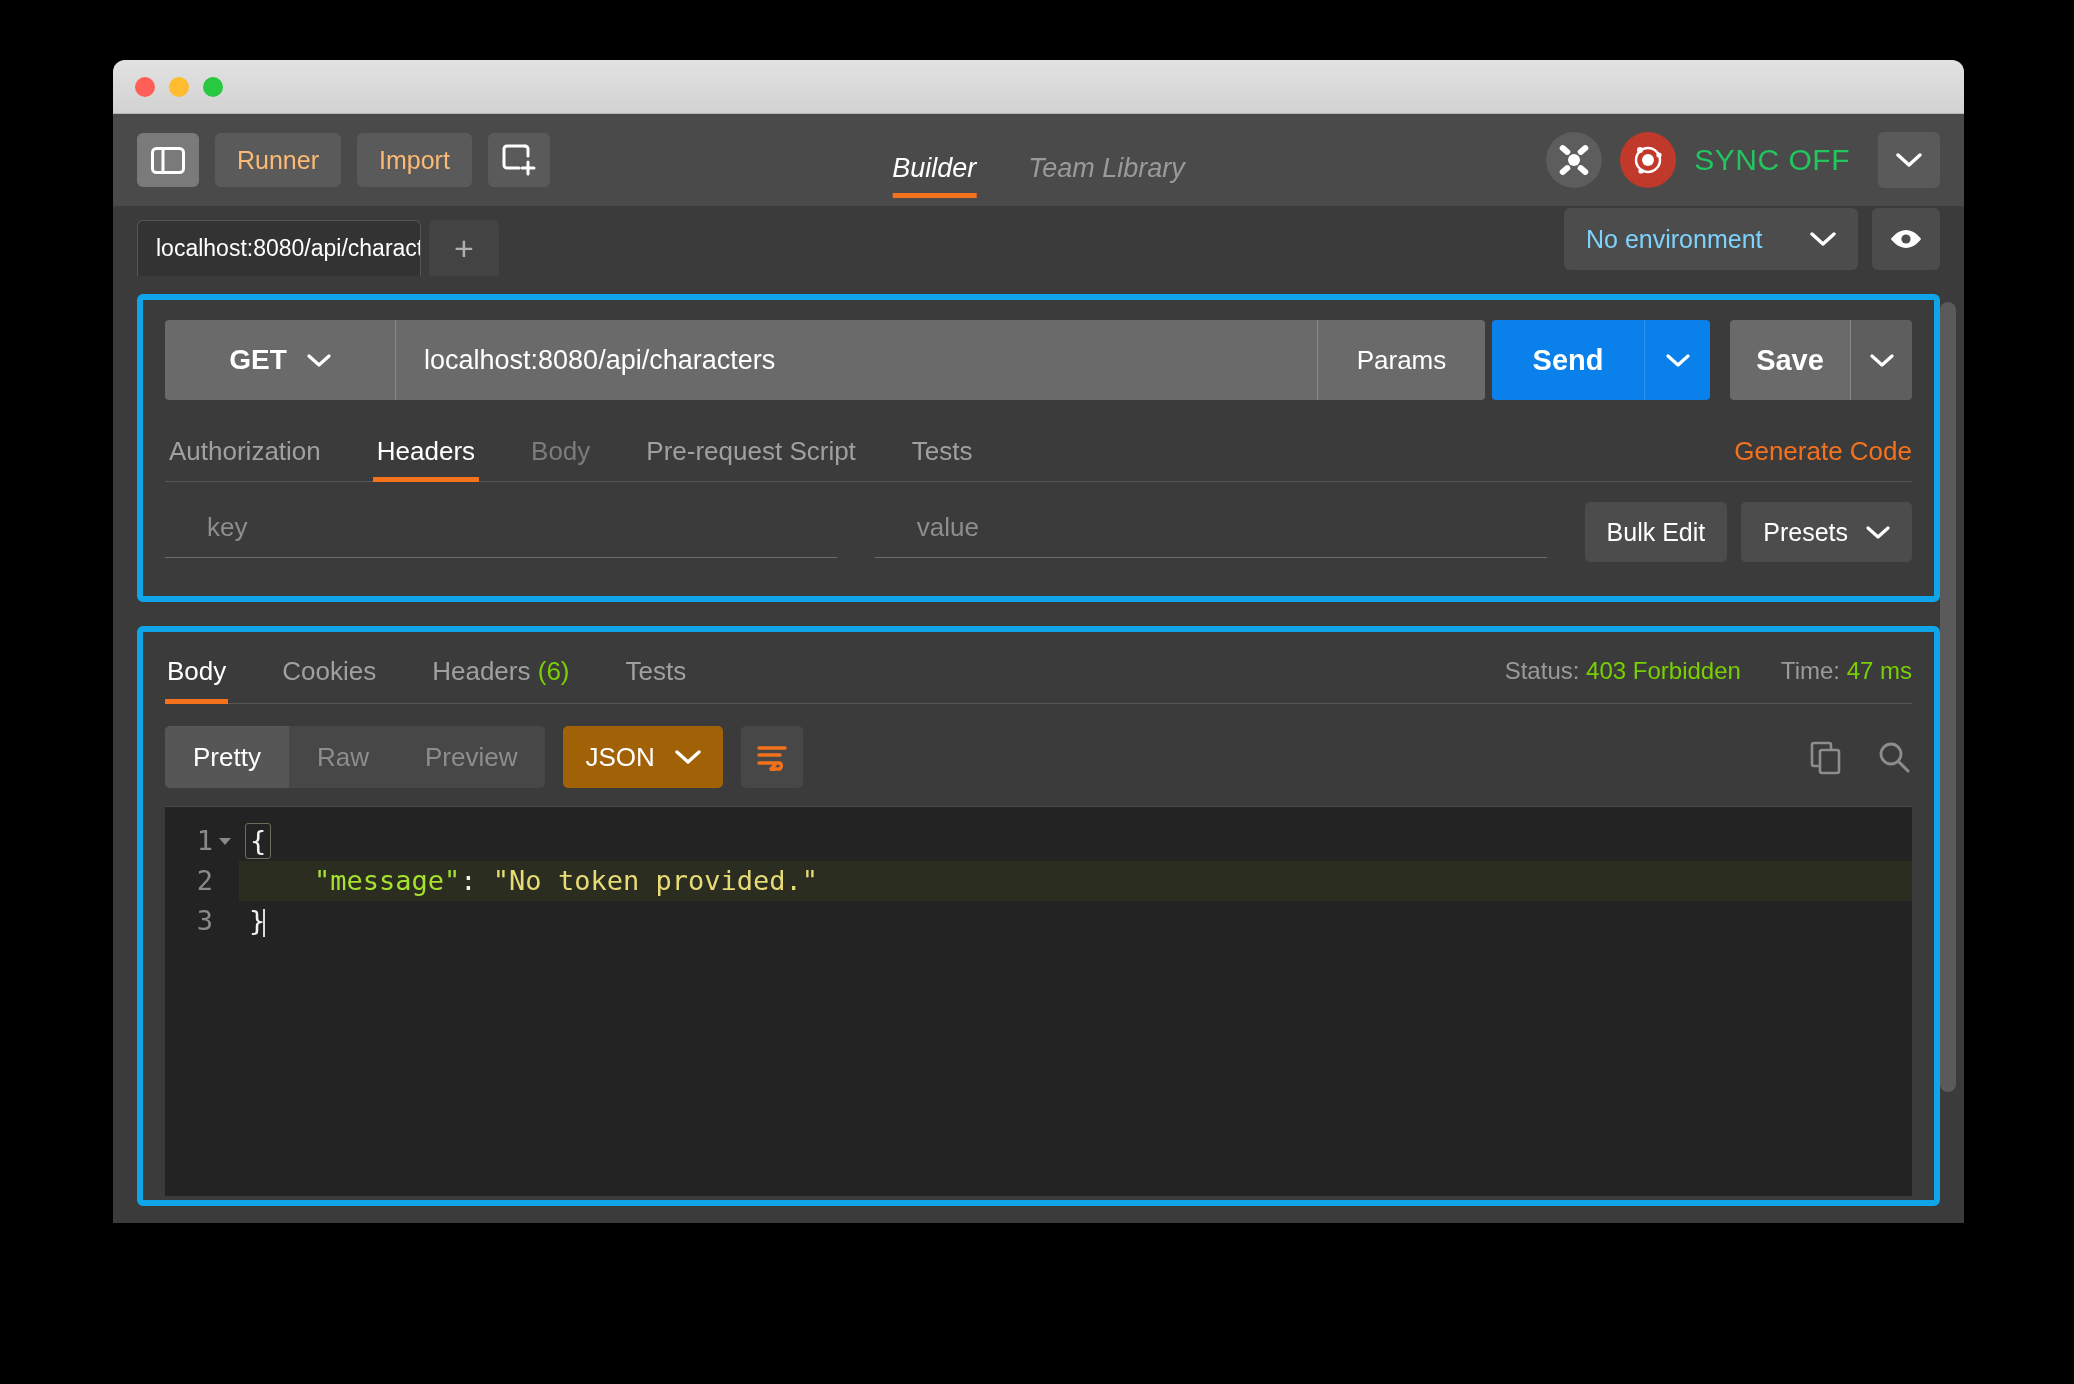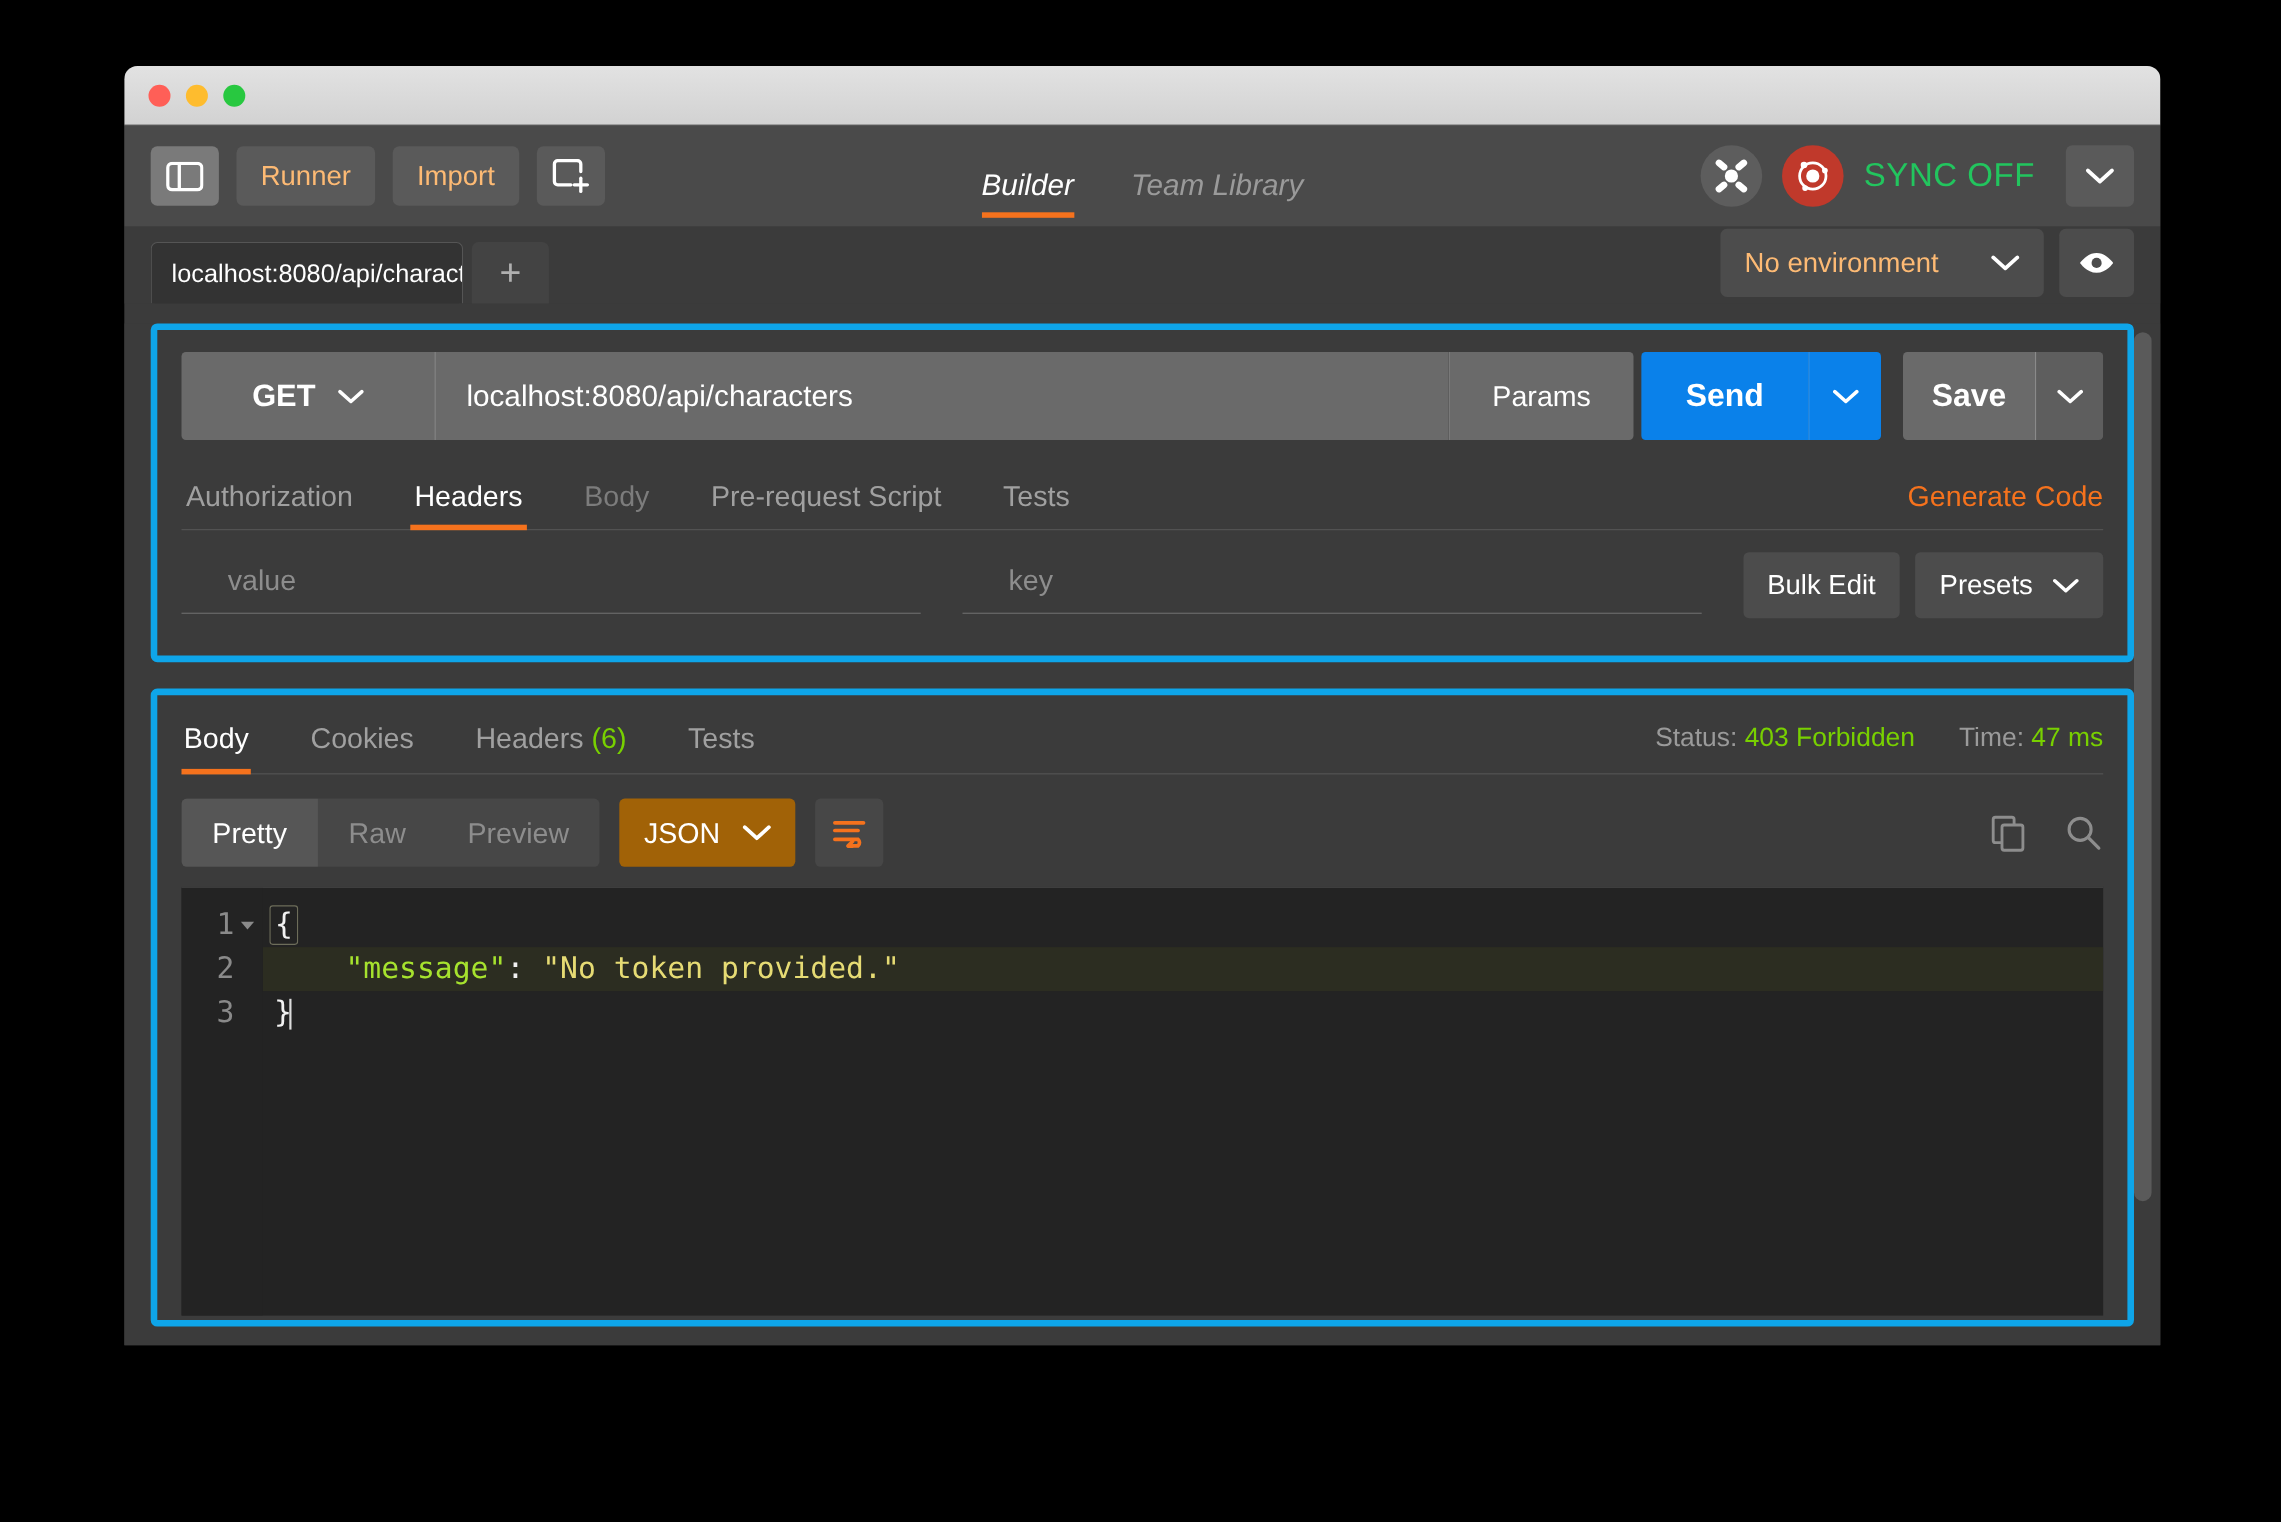--- a/index.html
+++ b/index.html
@@ -182,21 +182,21 @@
   }
   .env-select {
     height: 62px;
     width: 294px;
     background: #4c4c4c;
     border-radius: 6px;
     display: flex;
     align-items: center;
     justify-content: space-between;
     padding: 0 22px;
-    color: #fdba74;
+    color: #7dd3fc;
     font-size: 25px;
     cursor: pointer;
     user-select: none;
   }
   .eye-btn {
     width: 68px; height: 62px;
     background: #4c4c4c;
     border-radius: 6px;
     display: flex; align-items: center; justify-content: center;
     cursor: pointer;
@@ -724,24 +724,24 @@
           <div class="stab">
             <span>Tests</span>
           </div>
           <div class="gen-code">
             <span>Generate Code</span>
           </div>
         </div>
 
         <div class="kv-row">
           <div class="kv-field">
+            <span>key</span>
+          </div>
+          <div class="kv-field">
             <span>value</span>
-          </div>
-          <div class="kv-field">
-            <span>key</span>
           </div>
           <div class="kv-btns">
             <div class="plain-btn">
               <span>Bulk Edit</span>
             </div>
             <div class="plain-btn">
               <span>Presets</span>
               <span>
                 <svg width="24" height="15" viewBox="0 0 24 15">
                   <path d="M2 3 L12 12 L22 3" fill="none" stroke="#ffffff" stroke-width="3.2" stroke-linecap="round" stroke-linejoin="round"></path>

